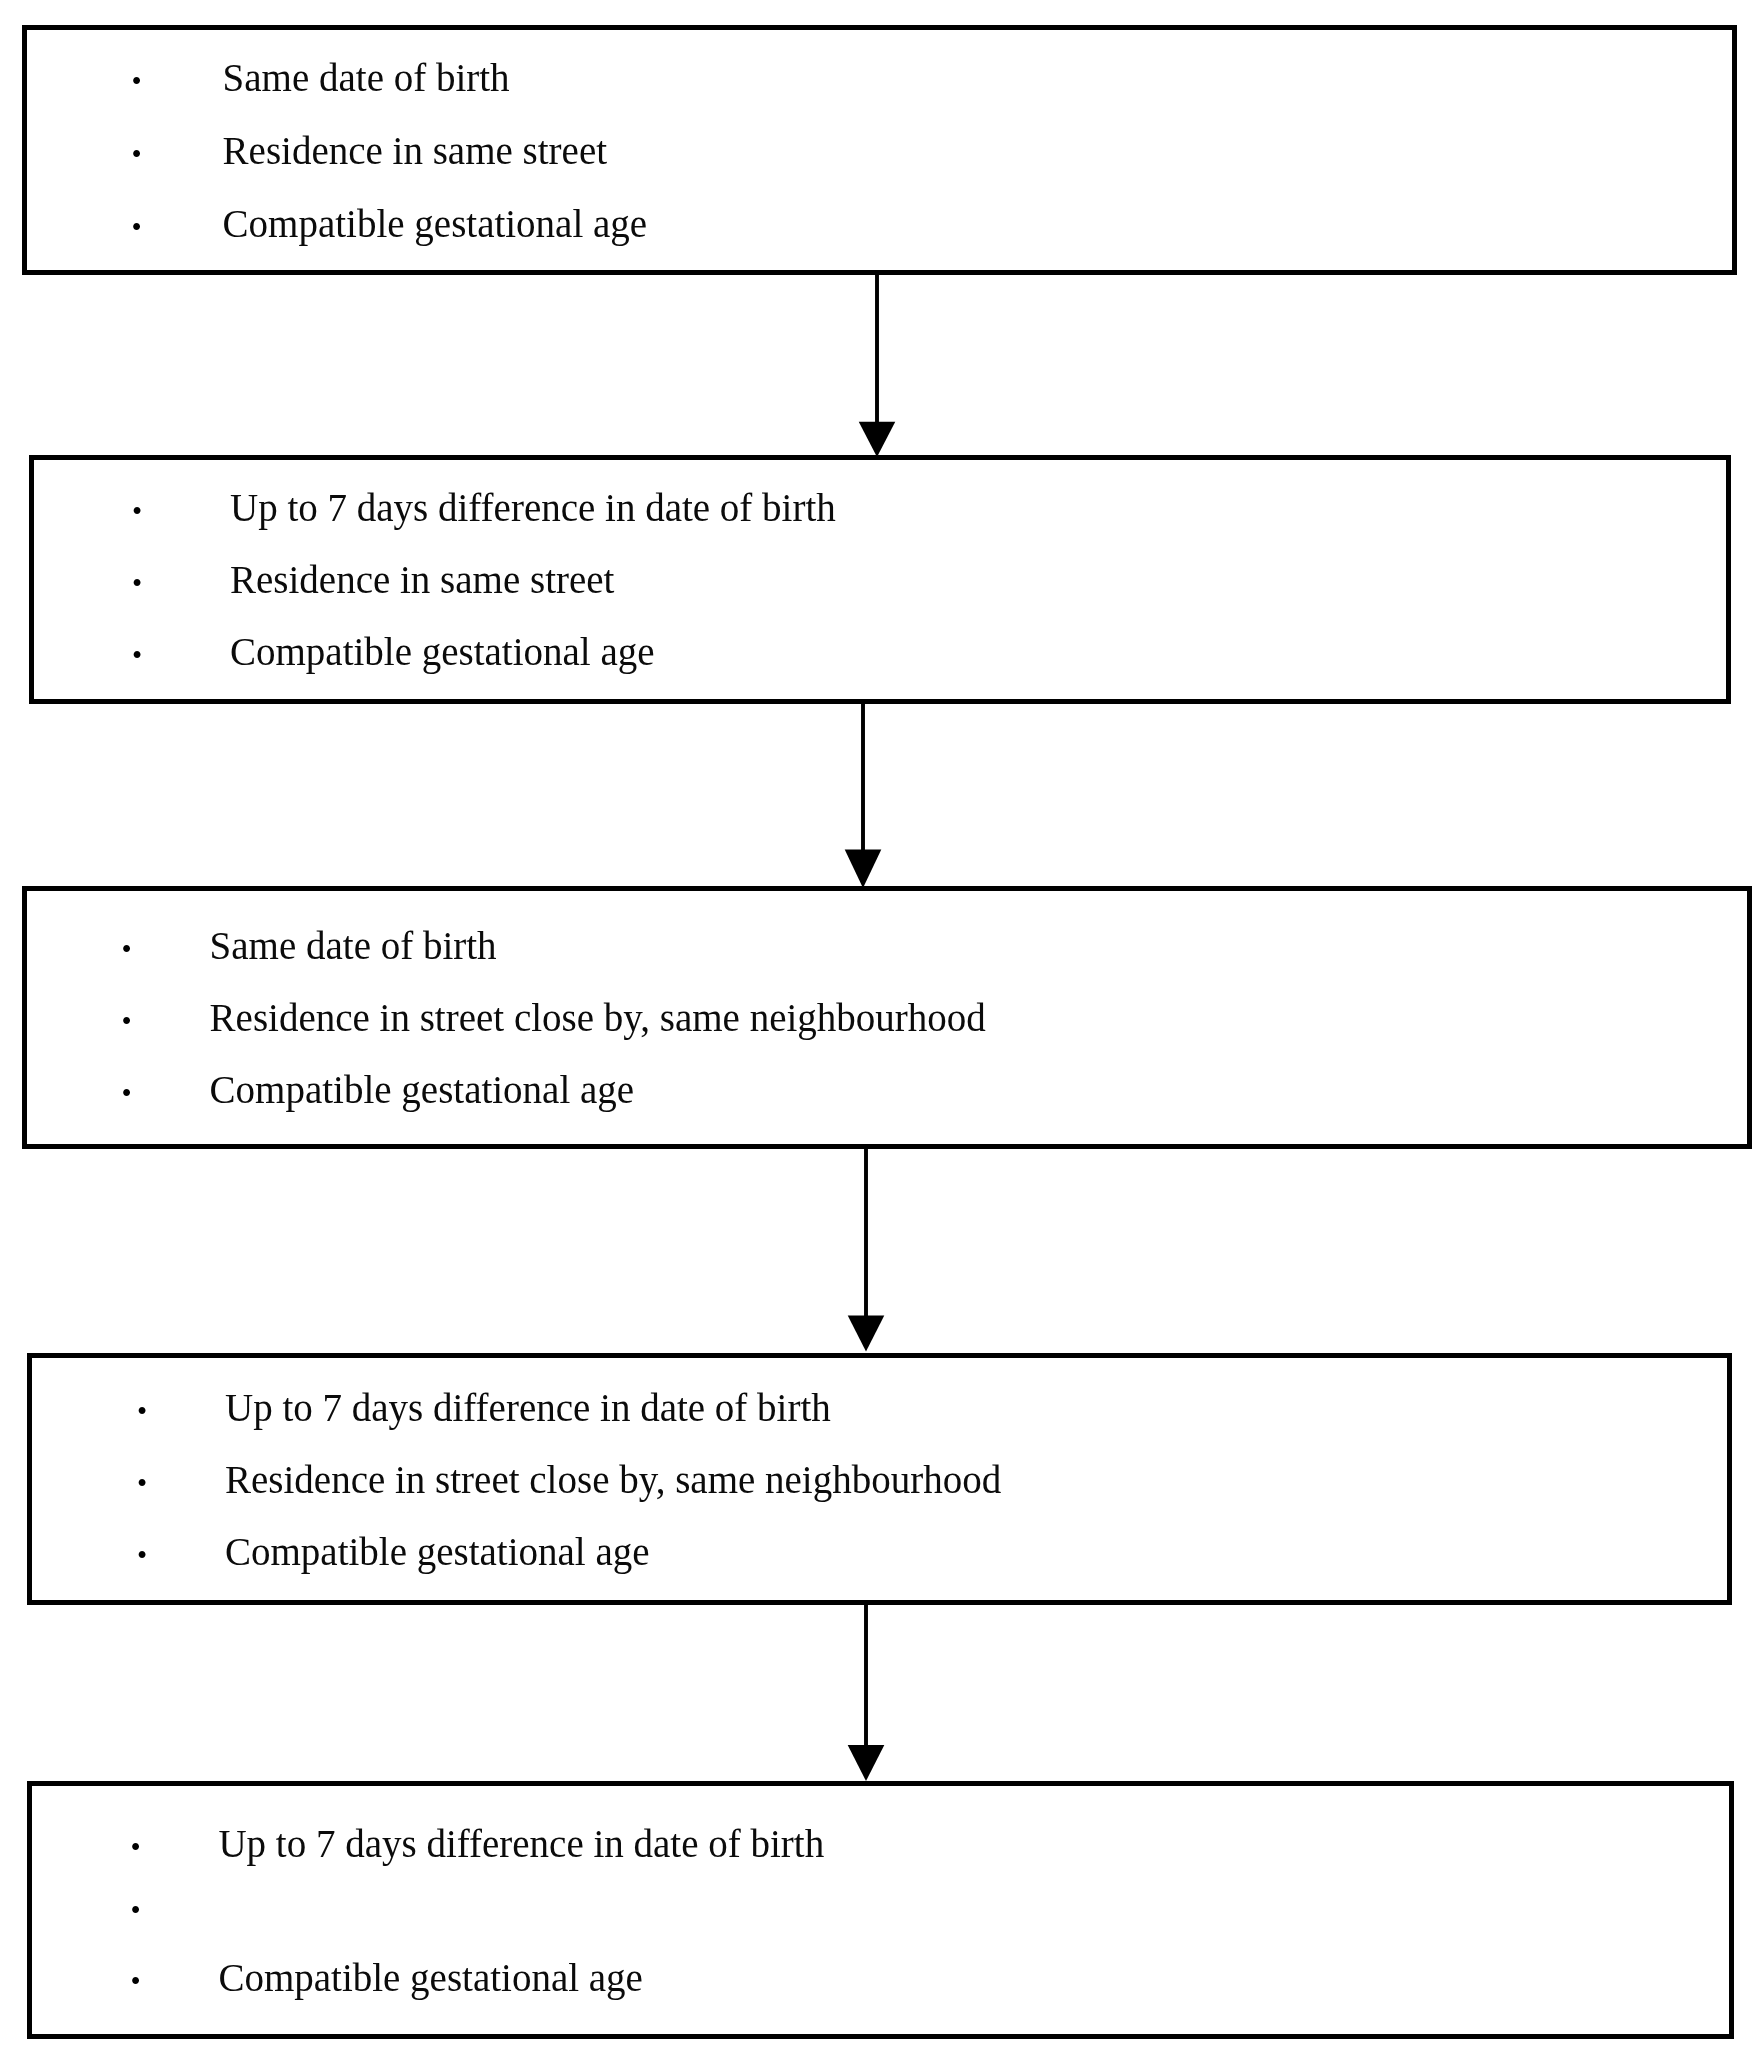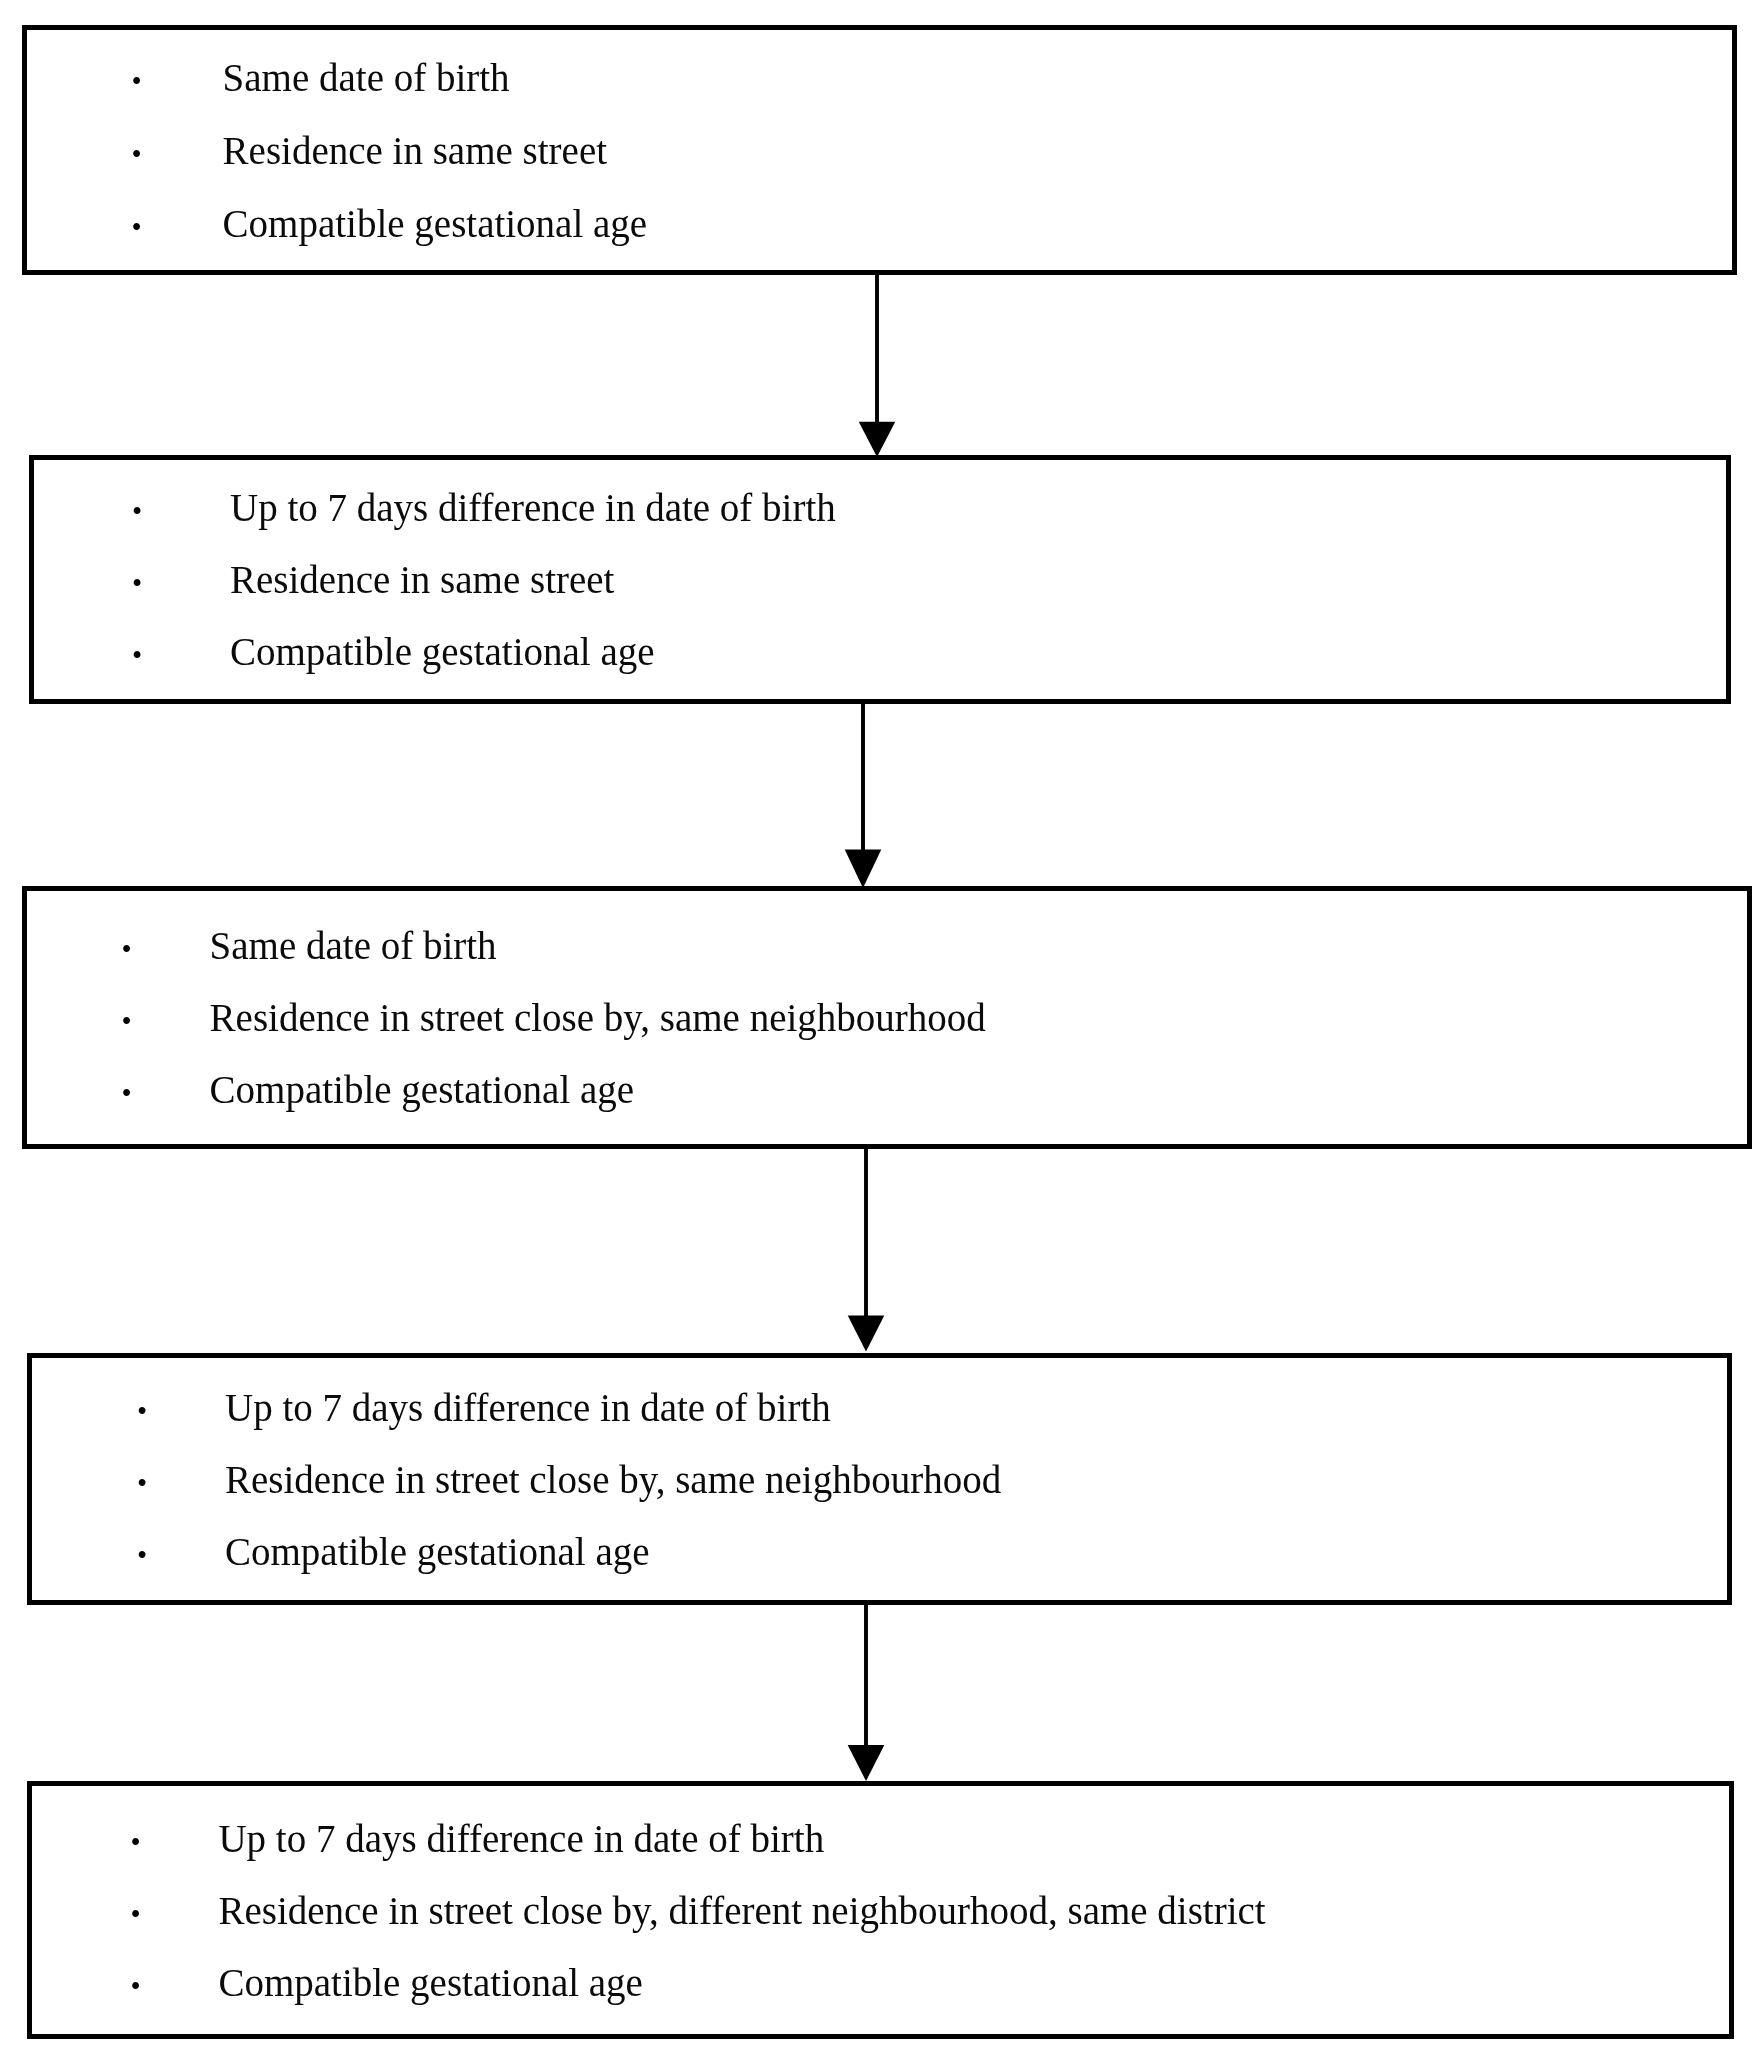--- a/index.html
+++ b/index.html
@@ -204,21 +204,20 @@
   </div>
 
   <div class="flow-box" id="box-5">
     <ul class="bullet-list">
       <li class="bullet-row">
         <span class="bullet-glyph">•</span>
         <span class="bullet-text">Up to 7 days difference in date of birth</span>
       </li>
       <li class="bullet-row">
         <span class="bullet-glyph">•</span>
-        <span class="bullet-text">Residence in street close by, different neighbourhood, same district</span>
       </li>
       <li class="bullet-row">
         <span class="bullet-glyph">•</span>
         <span class="bullet-text">Compatible gestational age</span>
       </li>
     </ul>
   </div>
 
 </div>
 

